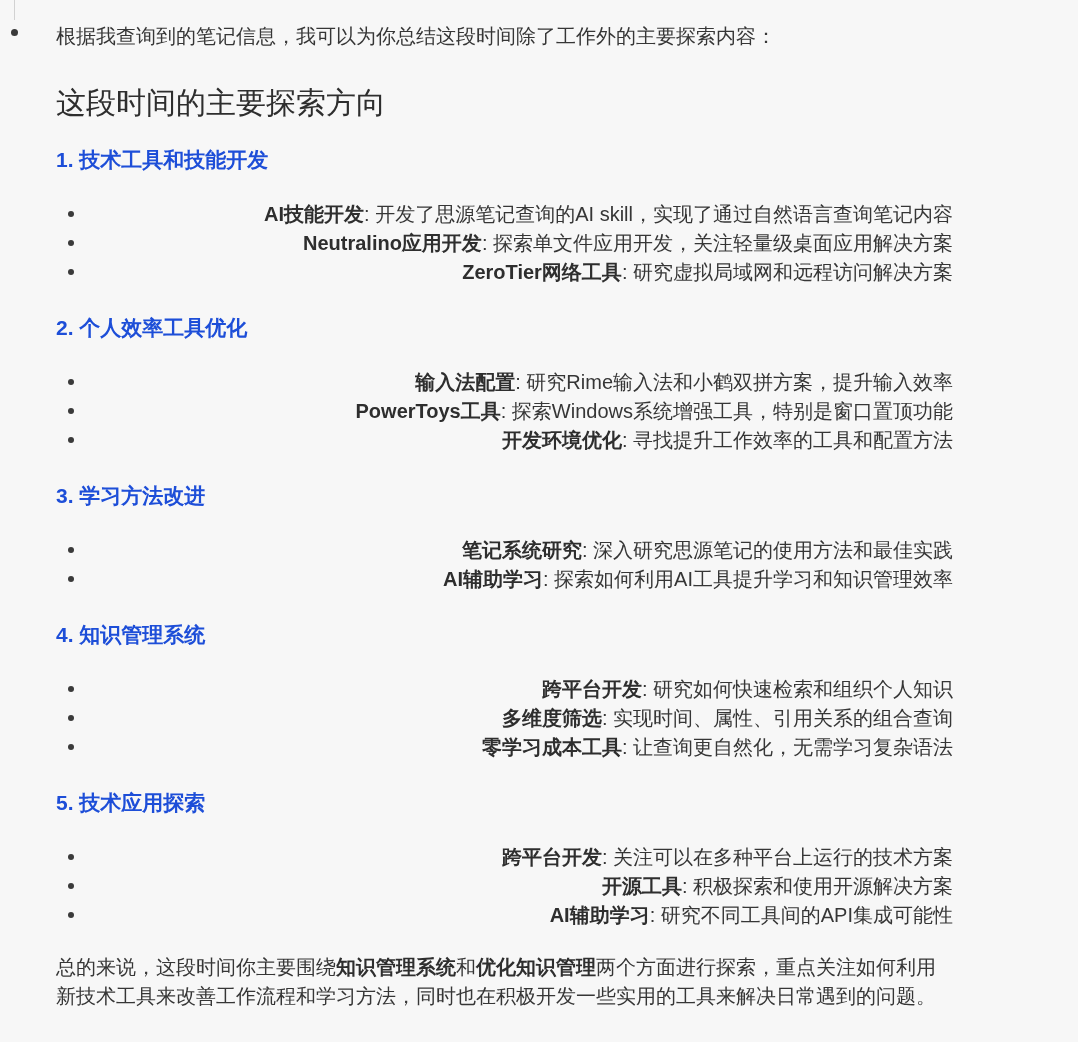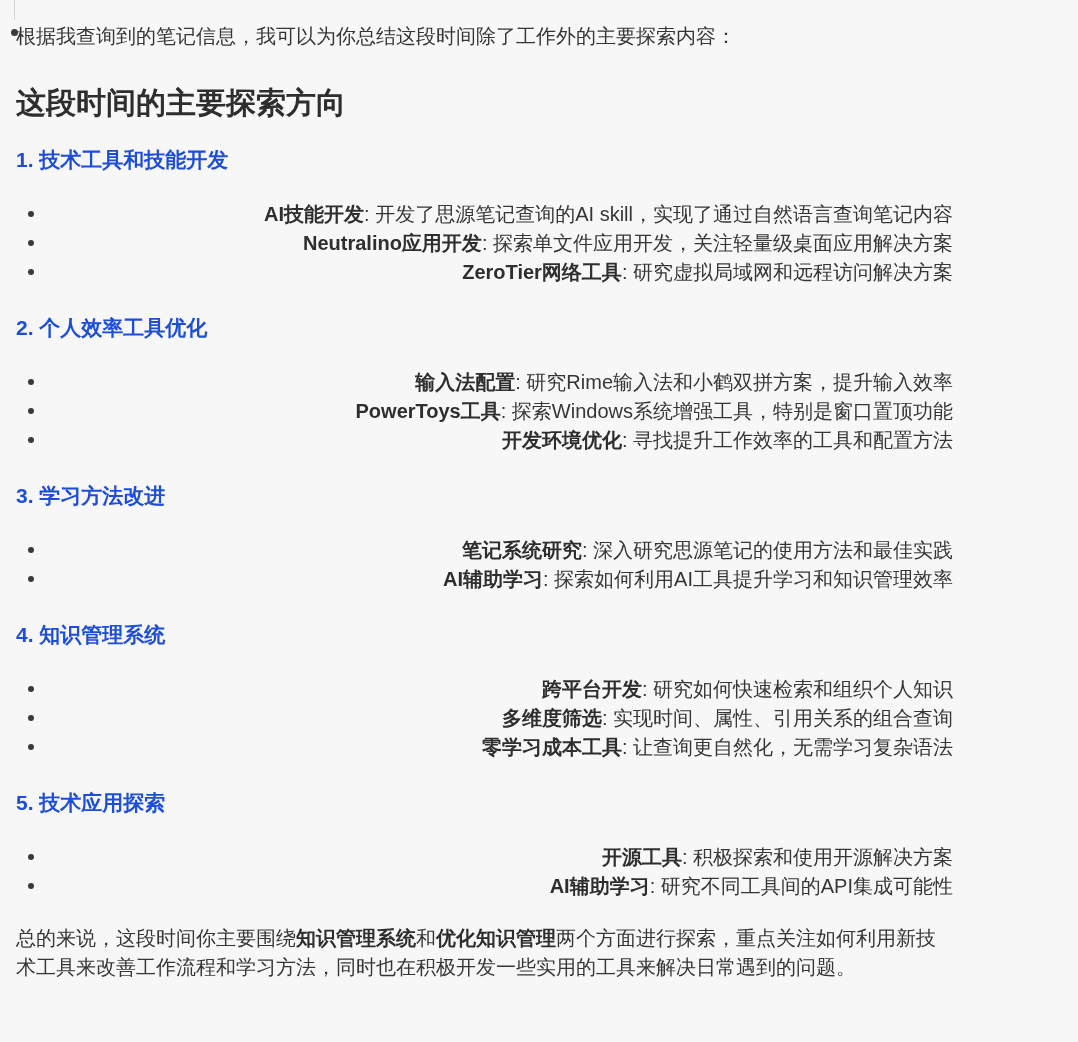--- a/index.html
+++ b/index.html
@@ -7,21 +7,21 @@
     width: 1078px; height: 1042px;
     background: #f7f7f7;
     color: #363636;
     font-family: "Liberation Sans", sans-serif;
     font-size: 20px;
     line-height: 29px;
     overflow: hidden;
   }
   .content {
     position: relative;
-    padding: 22px 28px 0 16px;
+    padding: 22px 28px 0 56px;
     box-sizing: border-box;
     width: 981px;
   }
   .thread-line {
     position: absolute;
     left: 14px; top: 0;
     width: 1px; height: 20px;
     background: #d2d2d2;
   }
   .outer-bullet {
@@ -30,21 +30,21 @@
     width: 7px; height: 7px;
     border-radius: 50%;
     background: #3a3a3a;
   }
   .intro { margin: 0; }
   h1.page-title {
     font-size: 30px;
     line-height: 38px;
     margin: 33px 0 0 0;
     color: #2e2e2e;
-    font-weight: bold;
+    font-weight: normal;
   }
   h2.section-heading {
     font-size: 21px;
     line-height: 28px;
     margin: 24px 0 0 0;
     color: #1d4ed8;
     font-weight: bold;
   }
   .section + .section h2.section-heading { margin-top: 27px; }
   ul.item-list {
@@ -111,19 +111,20 @@
     <ul class="item-list">
       <li><span class="bullet-dot"></span><span class="term">跨平台开发</span><span class="sep">: </span><span class="desc">研究如何快速检索和组织个人知识</span></li>
       <li><span class="bullet-dot"></span><span class="term">多维度筛选</span><span class="sep">: </span><span class="desc">实现时间、属性、引用关系的组合查询</span></li>
       <li><span class="bullet-dot"></span><span class="term">零学习成本工具</span><span class="sep">: </span><span class="desc">让查询更自然化，无需学习复杂语法</span></li>
     </ul>
   </div>
 
   <div class="section">
     <h2 class="section-heading">5. 技术应用探索</h2>
     <ul class="item-list">
+      <li><span class="bullet-dot"></span><span class="term">跨平台开发</span><span class="sep">: </span><span class="desc">关注可以在多种平台上运行的技术方案</span></li>
       <li><span class="bullet-dot"></span><span class="term">开源工具</span><span class="sep">: </span><span class="desc">积极探索和使用开源解决方案</span></li>
       <li><span class="bullet-dot"></span><span class="term">AI辅助学习</span><span class="sep">: </span><span class="desc">研究不同工具间的API集成可能性</span></li>
     </ul>
   </div>
 
   <p class="closing"><span>总的来说，这段时间你主要围绕</span><b>知识管理系统</b><span>和</span><b>优化知识管理</b><span>两个方面进行探索，重点关注如何利用新技术工具来改善工作流程和学习方法，同时也在积极开发一些实用的工具来解决日常遇到的问题。</span></p>
 </div>
 
 </body></html>

